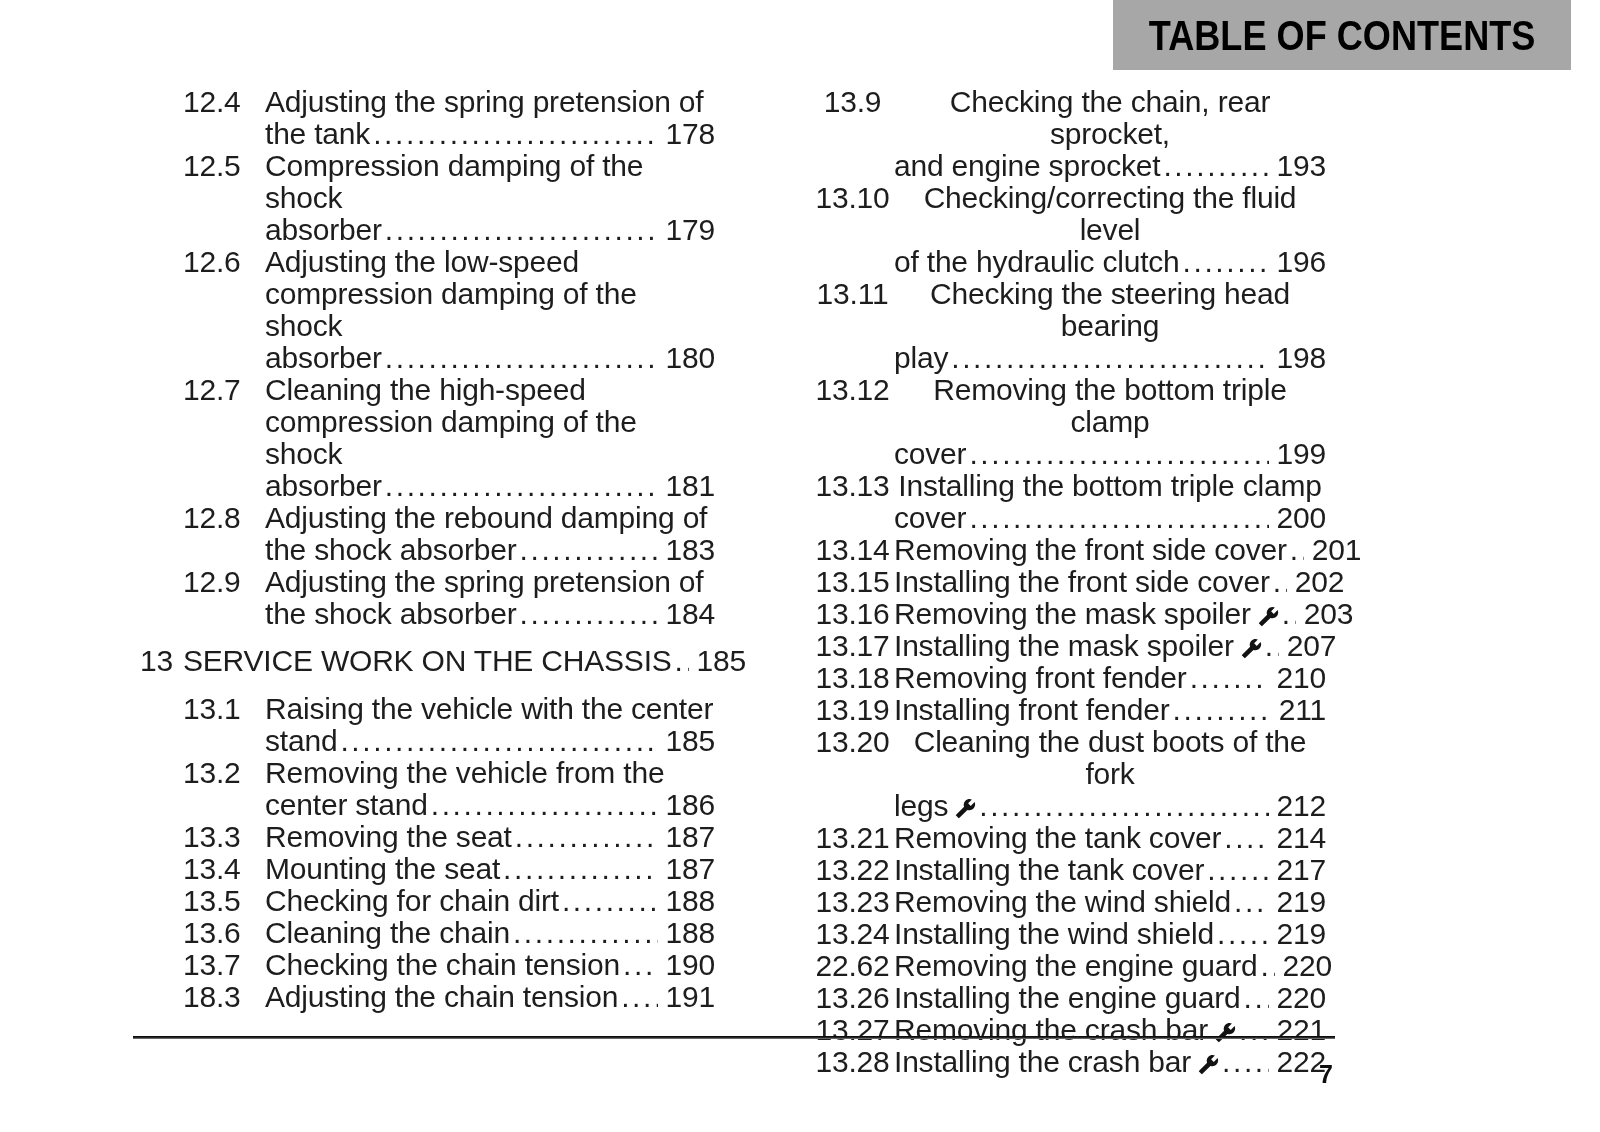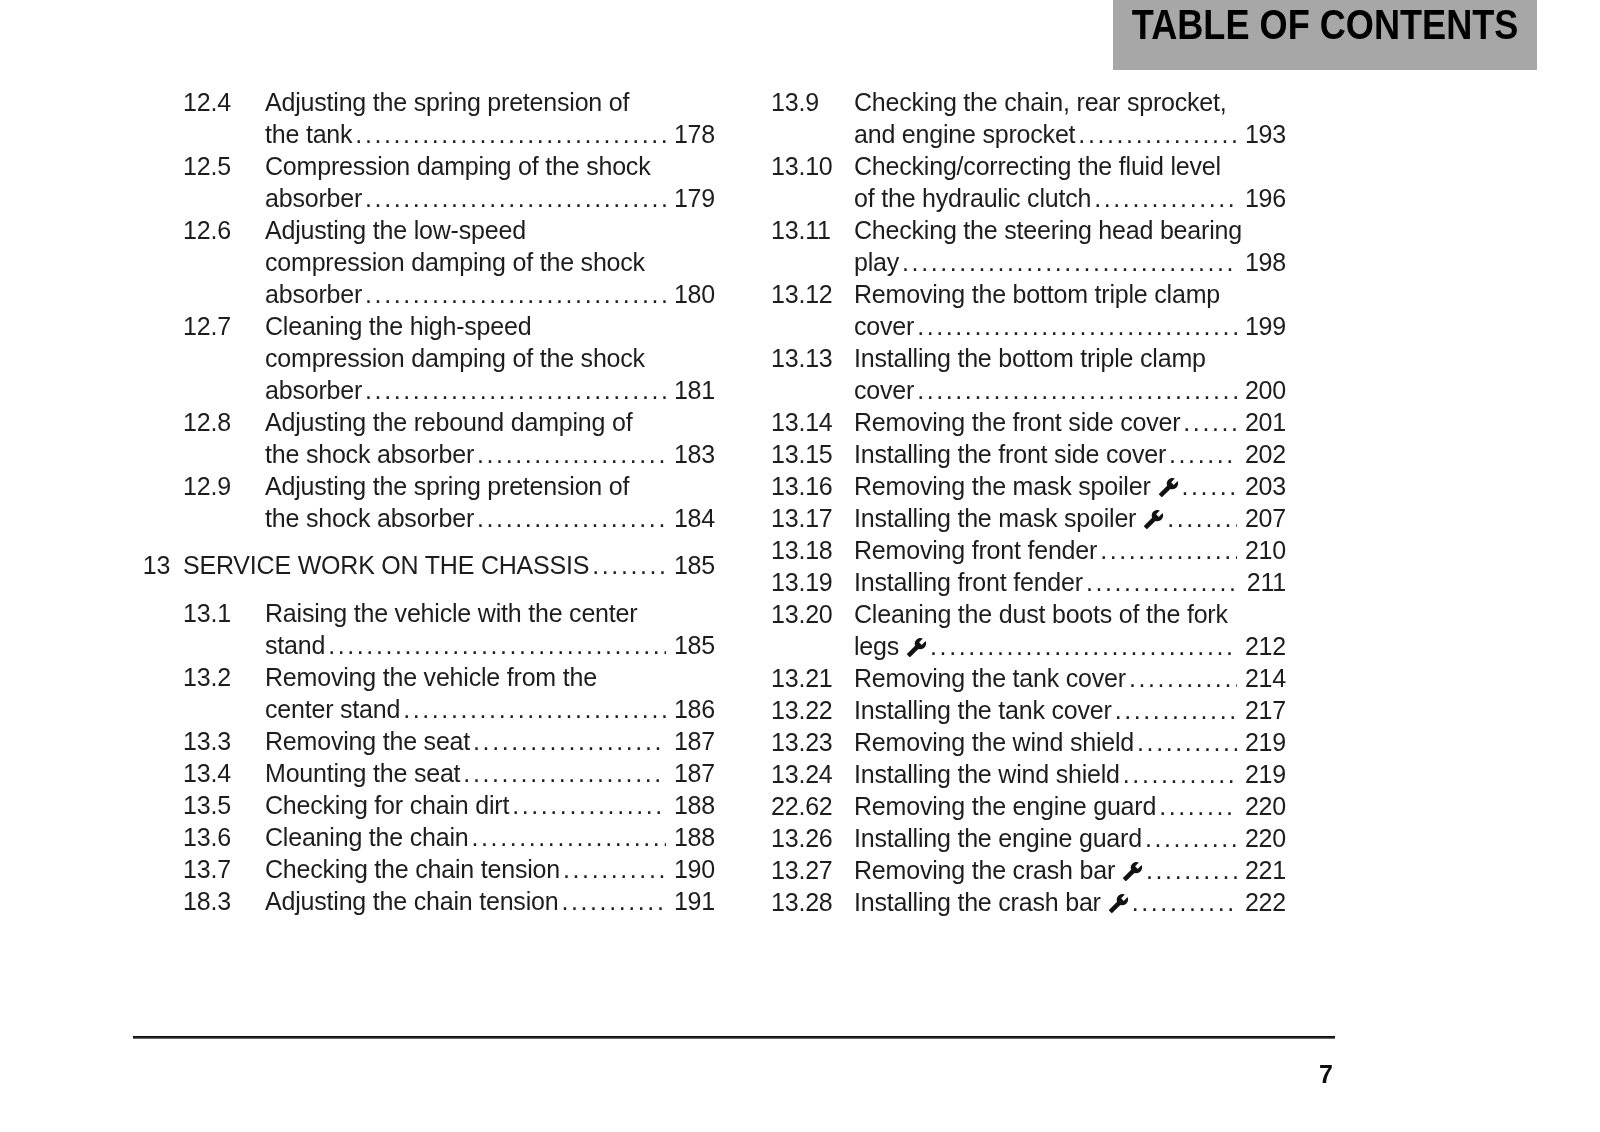--- a/index.html
+++ b/index.html
@@ -2,31 +2,31 @@
 <html><head>
 <meta charset="utf-8">
 <style>
   html,body { margin:0; padding:0; background:#fff; }
   .page {
     position:relative; width:1600px; height:1132px; background:#ffffff;
     font-family:"Liberation Sans", sans-serif; color:#1d1d1d; overflow:hidden;
   }
   
   .header-bar {
-    position:absolute; left:1113px; top:0; width:424px; height:70px;
-    display:flex; justify-content:center;
+    position:absolute; left:1113px; top:0; width:458px; height:70px;
+    display:flex; align-items:center; justify-content:center;
   }
   .header-title {
     font-weight:bold; font-size:43px; color:#000; white-space:nowrap;
     transform:scaleX(0.84); transform-origin:center; letter-spacing:0px;
   }
   
-  .col { position:absolute; top:86px; font-size:25px; line-height:32px; letter-spacing:-0.2px; }
+  .col { position:absolute; top:86px; font-size:30px; line-height:32px; letter-spacing:-0.2px; }
   .col-left  { left:130px; width:585px; }
-  .col-right { left:771px; width:515px; }
+  .col-right { left:811px; width:515px;text-align:center; }
   .entry { display:flex; }
   .col-left  .entry .num { flex:0 0 82px; margin-left:53px; }
   .col-right .entry .num { flex:0 0 83px; margin-left:0; }
   .col-left .entry.chapter .num { flex:0 0 53px; margin-left:0; }
   .entry.chapter { margin:15px 0 16px 0;text-align:center; }
   .body { flex:1; min-width:0; }
   .lastline { display:flex; align-items:baseline; }
   .txt { white-space:nowrap; }
   .leader { flex:1 1 auto; overflow:hidden; white-space:nowrap; padding-left:3px; min-width:14px; }
   .leader::before {

